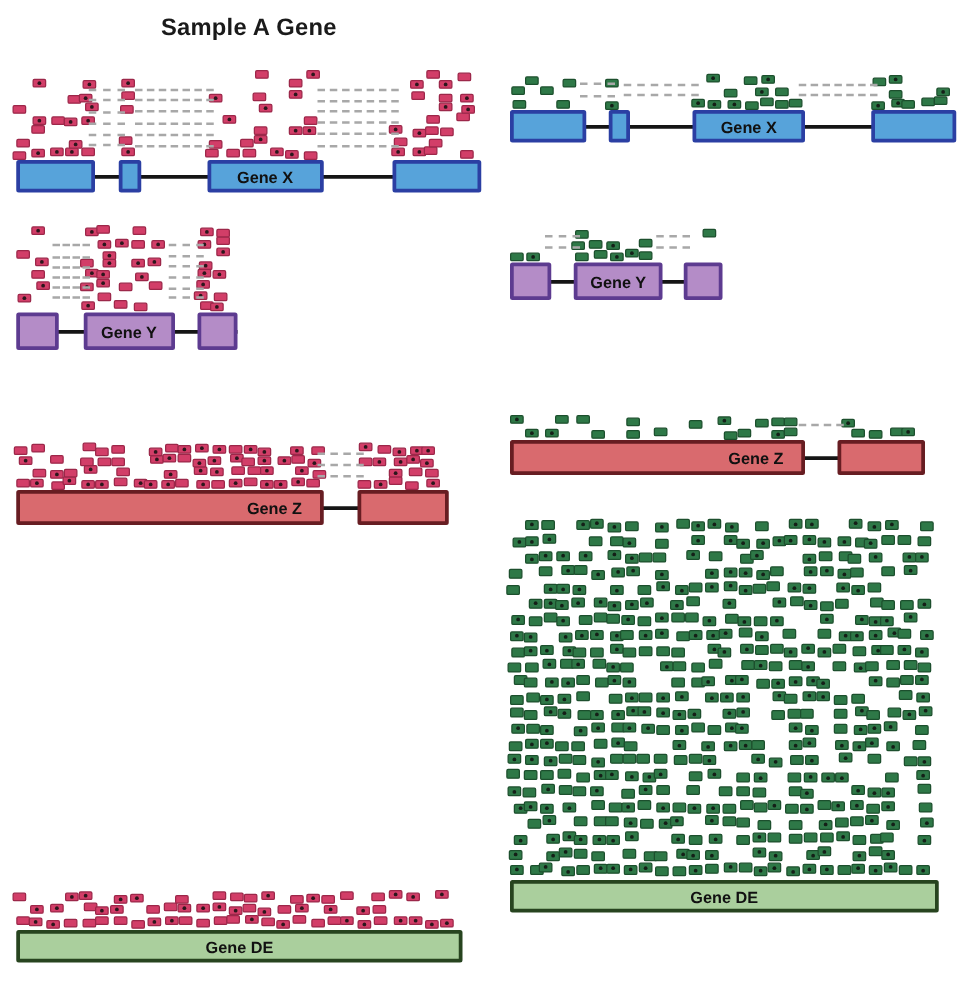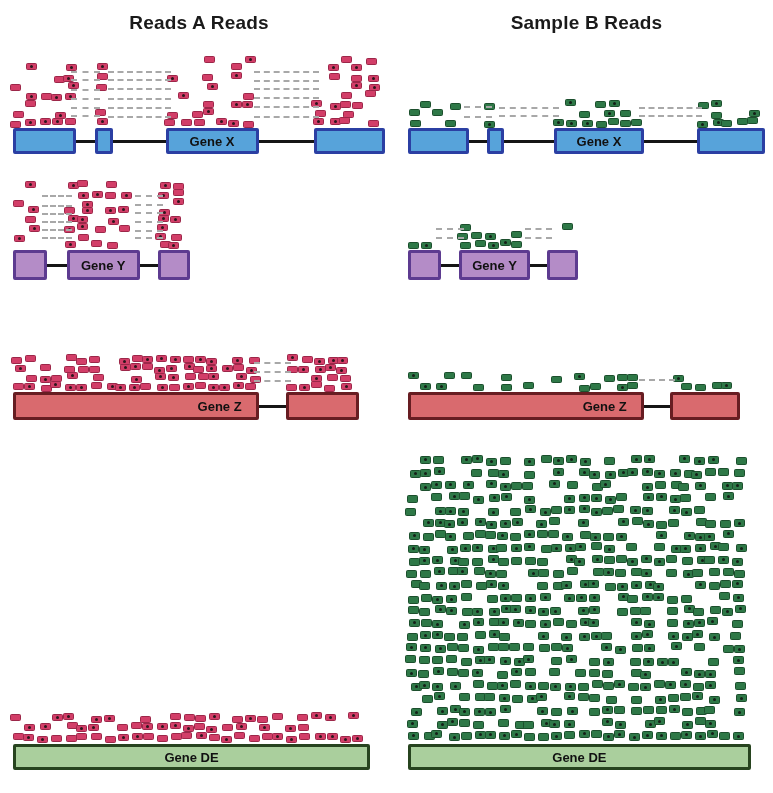--- a/index.html
+++ b/index.html
@@ -75,21 +75,21 @@
     color: #111111;
     white-space: nowrap;
     line-height: 1;
   }
 </style>
 </head>
 <body>
 
 <div class="figure">
   <section class="column a">
-    <h2 class="title">Reads A Reads</h2>
+    <h2 class="title">Sample A Gene</h2>
     <div class="tracks">
         <div class="track" style="margin-bottom: 26px;">
           <div class="reads" style="height: 78px; width: 372px;">
             <div class="read" style="left: -2.62825px; top: 70.9076px; width: 11px; height: 7px; background: rgb(210, 62, 104); border-color: rgb(156, 39, 73);"></div>
             <div class="read dot" style="left: 12.4331px; top: 68.8649px; width: 11px; height: 7px; background: rgb(210, 62, 104); border-color: rgb(156, 39, 73);"></div>
             <div class="read dot" style="left: 27.3789px; top: 68.0313px; width: 11px; height: 7px; background: rgb(210, 62, 104); border-color: rgb(156, 39, 73);"></div>
             <div class="read dot" style="left: 39.1104px; top: 67.7885px; width: 11px; height: 7px; background: rgb(210, 62, 104); border-color: rgb(156, 39, 73);"></div>
             <div class="read" style="left: 52.2084px; top: 68.1853px; width: 11px; height: 7px; background: rgb(210, 62, 104); border-color: rgb(156, 39, 73);"></div>
             <div class="read dot" style="left: 84.1067px; top: 67.7632px; width: 11px; height: 7px; background: rgb(210, 62, 104); border-color: rgb(156, 39, 73);"></div>
             <div class="read" style="left: 151.266px; top: 69.1916px; width: 11px; height: 7px; background: rgb(210, 62, 104); border-color: rgb(156, 39, 73);"></div>
@@ -410,21 +410,20 @@
           <div class="model" style="height: 26px; width: 357.12px;">
             <div class="intron" style="background: rgb(21, 21, 21);"></div>
             <div class="exon" style="left: 0%; width: 100%; background: rgb(170, 207, 157); border-color: rgb(39, 68, 31);">
               <span class="exon-label">Gene DE</span>
             </div>
           </div>
         </div>
       </div>
   </section>
   <section class="column b">
-    <h2 class="title">Sample B Reads</h2>
     <div class="tracks">
         <div class="track" style="margin-bottom: 26px;">
           <div class="reads" style="height: 78px; width: 357px;">
             <div class="read" style="left: 1.7679px; top: 70.2558px; width: 11px; height: 7px; background: rgb(46, 120, 71); border-color: rgb(28, 79, 45);"></div>
             <div class="read" style="left: 36.6615px; top: 70.0047px; width: 11px; height: 7px; background: rgb(46, 120, 71); border-color: rgb(28, 79, 45);"></div>
             <div class="read dot" style="left: 76.2998px; top: 70.7447px; width: 11px; height: 7px; background: rgb(46, 120, 71); border-color: rgb(28, 79, 45);"></div>
             <div class="read dot" style="left: 145.432px; top: 69.2945px; width: 11px; height: 7px; background: rgb(46, 120, 71); border-color: rgb(28, 79, 45);"></div>
             <div class="read dot" style="left: 158.085px; top: 70.1384px; width: 11px; height: 7px; background: rgb(46, 120, 71); border-color: rgb(28, 79, 45);"></div>
             <div class="read dot" style="left: 173.618px; top: 70.4941px; width: 11px; height: 7px; background: rgb(46, 120, 71); border-color: rgb(28, 79, 45);"></div>
             <div class="read" style="left: 188.364px; top: 70.7562px; width: 11px; height: 7px; background: rgb(46, 120, 71); border-color: rgb(28, 79, 45);"></div>

